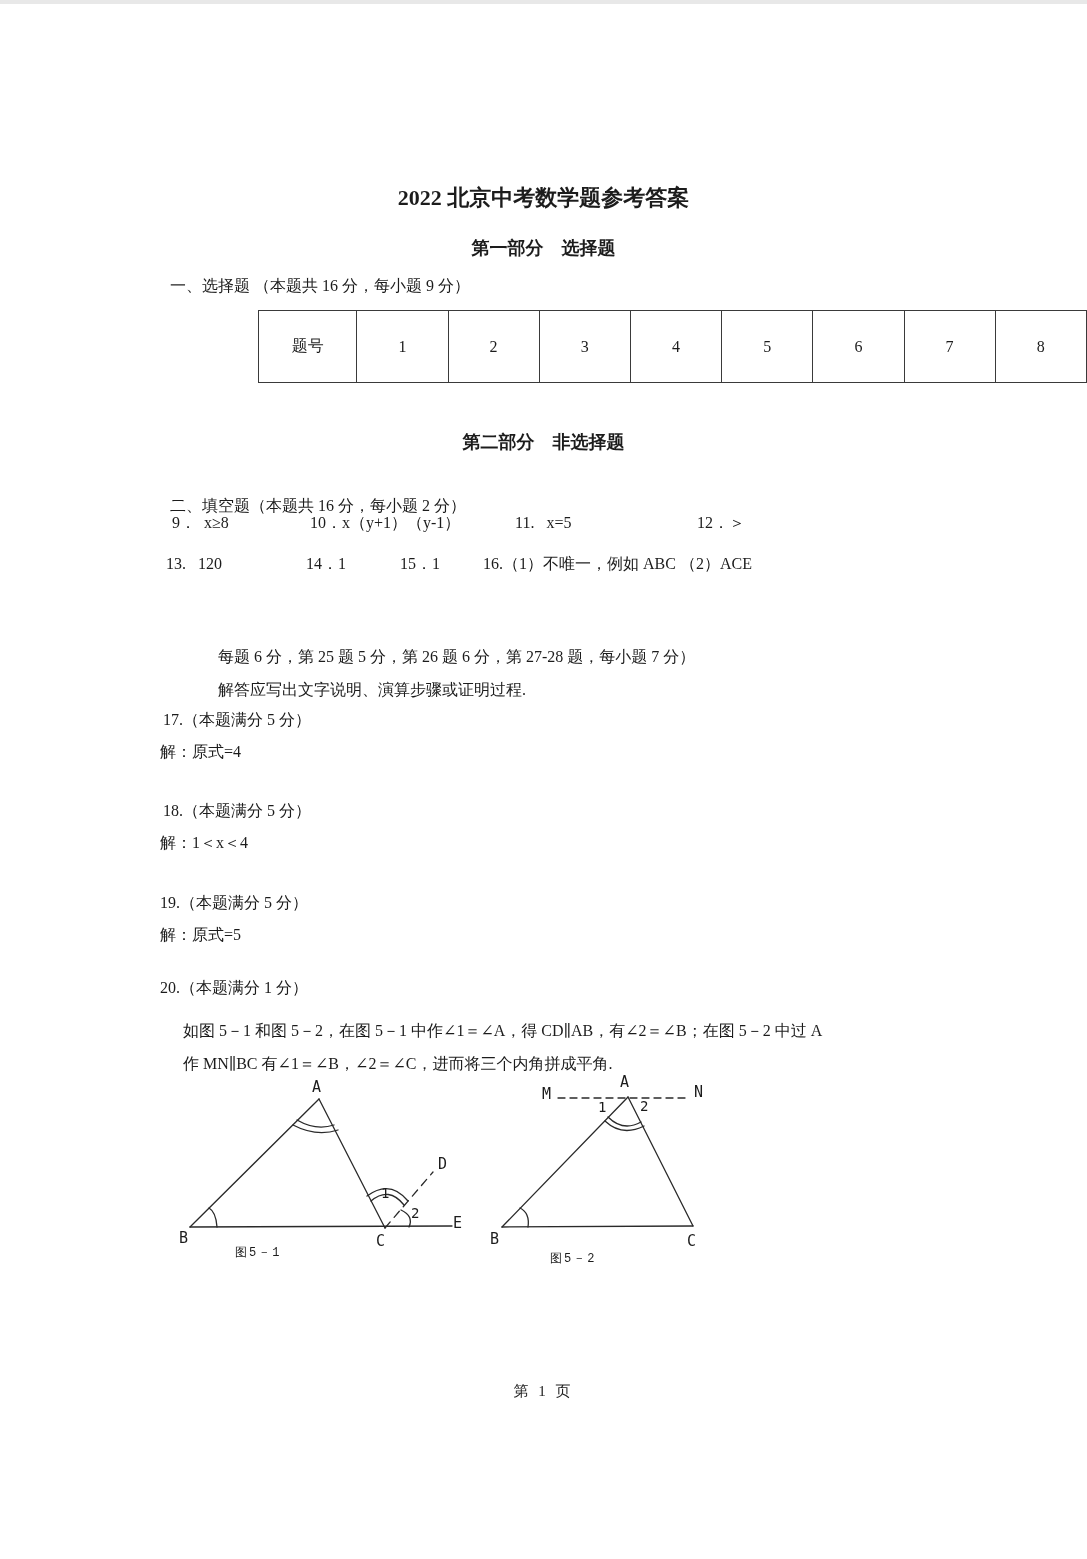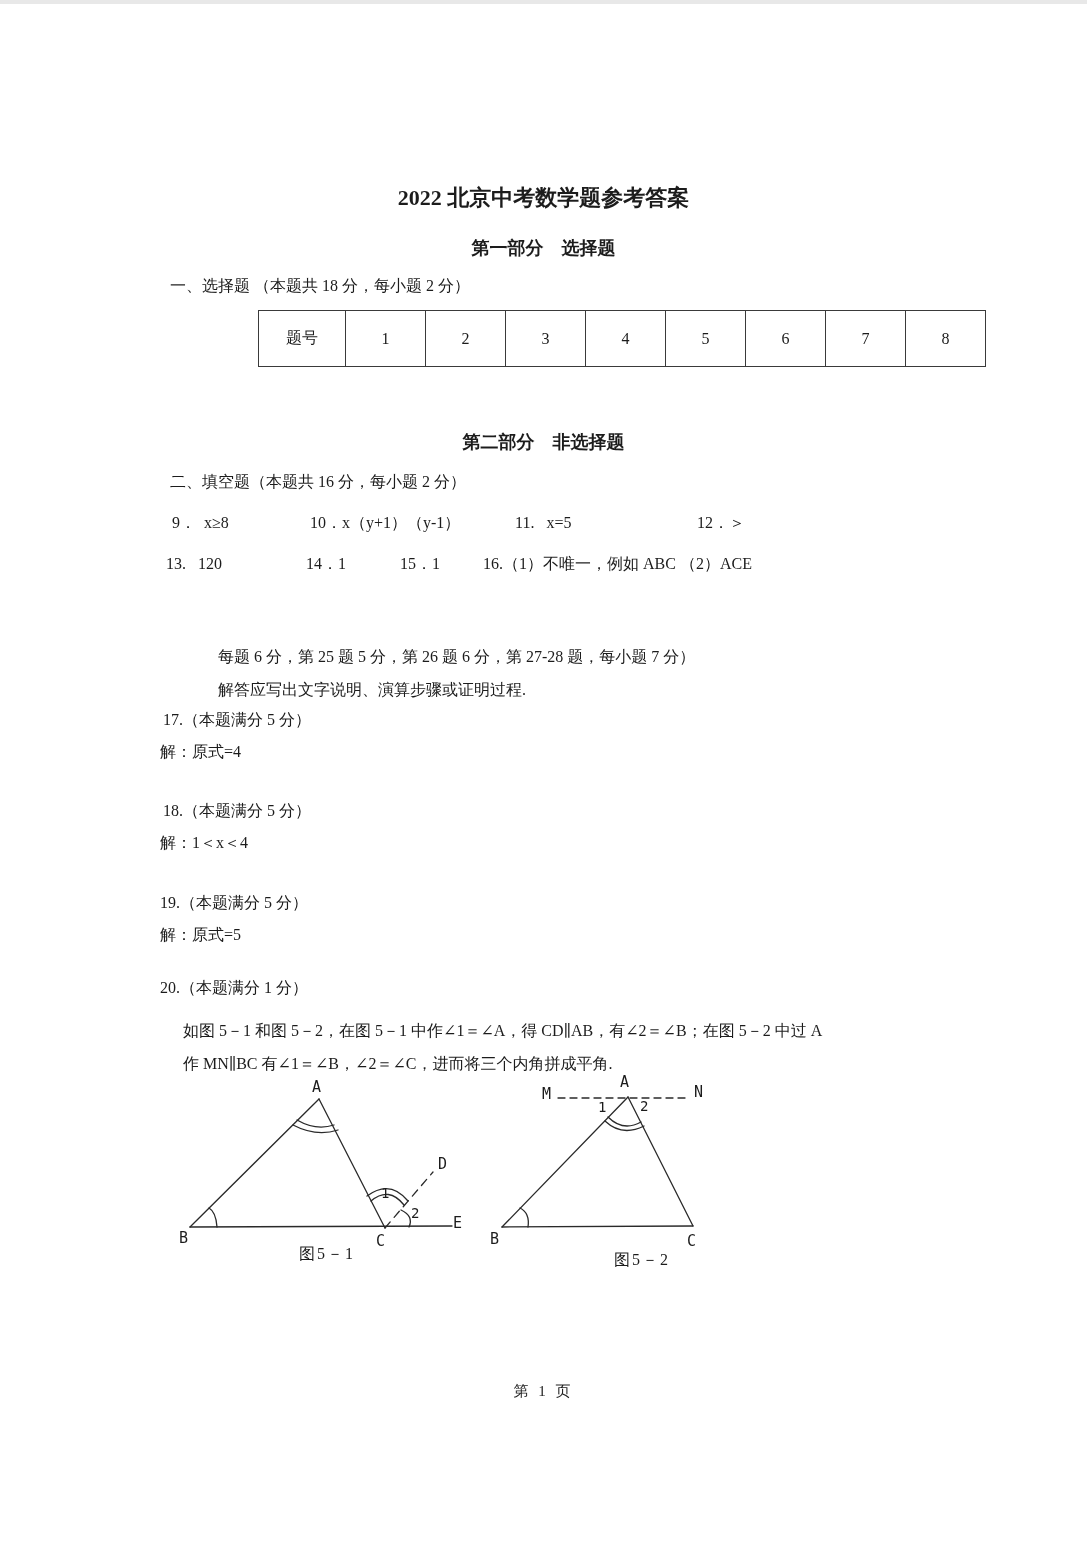--- a/index.html
+++ b/index.html
@@ -20,66 +20,66 @@
 
   table.ans {
     position:absolute; left:258px; top:306px;
     border-collapse:collapse;
     font-size:16px;
   }
   table.ans td {
     border:1px solid #3a3a3a;
     width:63px; height:39px;
     text-align:center; vertical-align:middle;
-    padding:8px;
+    padding:16px;
   }
   table.ans td.hd { width:70px; }
 
   .fig { position:absolute; width:300px; height:200px; }
   .fig svg { position:absolute; left:0; top:0; }
   .fig .lbl {
     position:absolute;
     font-family:"DejaVu Sans Mono","Liberation Mono",monospace;
     font-size:15px; line-height:1; white-space:pre;
   }
   .fig .num { font-size:14px; }
   .fig .cap {
     position:absolute;
-    font-size:16px; letter-spacing:2px; text-align:right;
-    font-family:Liberation Serif, serif;
+    font-size:12px; letter-spacing:2px; text-align:left;
+    font-family:Liberation Mono, monospace;
   }
   .footer { font-size:15px; letter-spacing:3px; }
 </style>
 </head>
 <body>
 
 <div class="page">
 
   <div class="t center bold title" style="top:181px">2022 北京中考数学题参考答案</div>
   <div class="t center bold h2" style="top:234px">第一部分　选择题</div>
-  <div class="t" style="left:170px; top:272px">一、选择题 （本题共 18 分，每小题 2 分）</div>
+  <div class="t" style="left:170px; top:272px">一、选择题 （本题共 16 分，每小题 9 分）</div>
 
   <table class="ans">
     <tbody>
         <tr>
       <td class="hd">题号</td>
       <td>1</td>
       <td>2</td>
       <td>3</td>
       <td>4</td>
       <td>5</td>
       <td>6</td>
       <td>7</td>
       <td>8</td>
     </tr>
   </tbody>
     </table>
 
   <div class="t center bold h2" style="top:428px">第二部分　非选择题</div>
-  <div class="t" style="left:170px; top:468px">二、填空题（本题共 16 分，每小题 2 分）</div>
+  <div class="t" style="left:170px; top:492px">二、填空题（本题共 16 分，每小题 2 分）</div>
 
   <div class="t" style="left:172px; top:509px">9．  x≥8</div>
   <div class="t" style="left:310px; top:509px">10．x（y+1）（y-1）</div>
   <div class="t" style="left:515px; top:509px">11.   x=5</div>
   <div class="t" style="left:697px; top:509px">12．＞</div>
 
   <div class="t" style="left:166px; top:550px">13.   120</div>
   <div class="t" style="left:306px; top:550px">14．1</div>
   <div class="t" style="left:400px; top:550px">15．1</div>
   <div class="t" style="left:483px; top:550px">16.（1）不唯一，例如 ABC （2）ACE</div>

